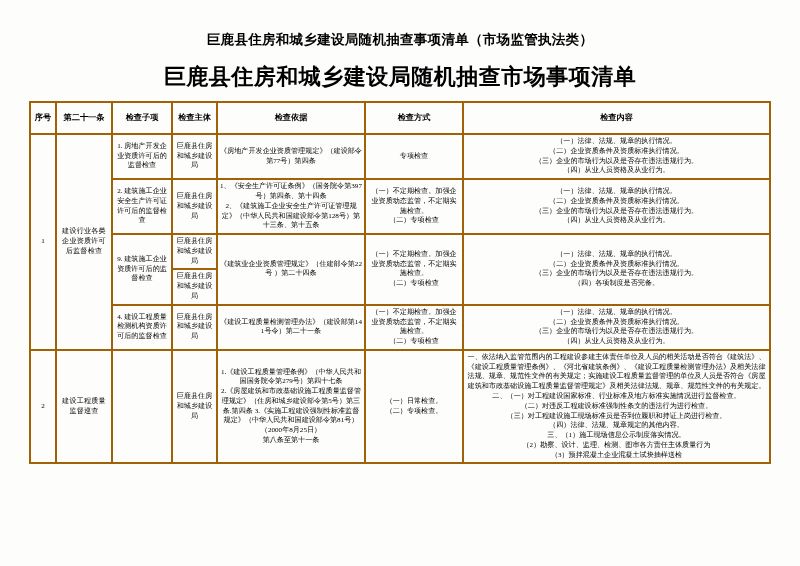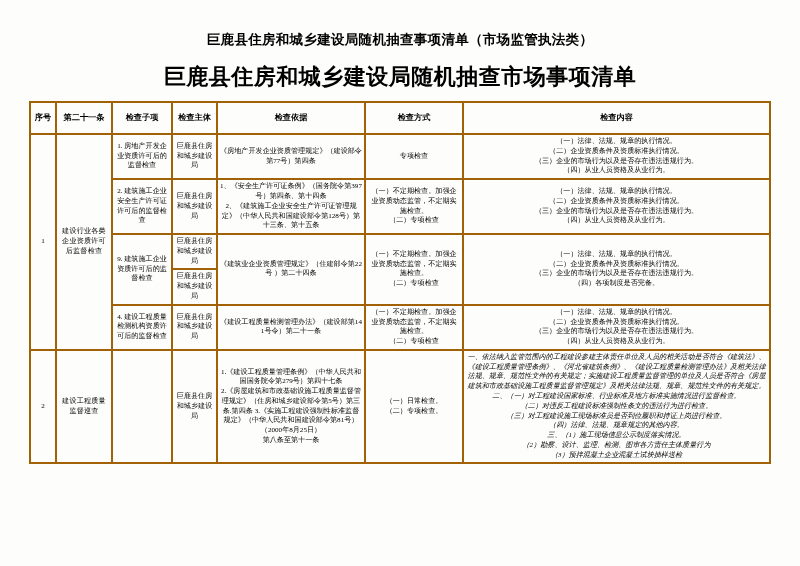--- a/index.html
+++ b/index.html
@@ -72,21 +72,21 @@
   .c-mode  { width: 98px; }
   .c-cont  { width: 307px; }
 
   td.seq-cell { font-size: 8px; }
   td.item-cell { font-size: 7.4px; letter-spacing: 0.2px; margin-top: 16px; }
   td.sub-cell { font-size: 7.4px; }
   td.subj-cell { font-size: 7.3px; margin-top: 12px; }
   td.basis-cell { font-size: 7.3px; text-align: center; }
   td.mode-cell { font-size: 7.3px; }
   td.content-cell { font-size: 7.3px; }
-  td.content-big { font-size: 7.25px; line-height: 1.42; text-align: center; padding: 3px 5px; font-style: italic; }
+  td.content-big { font-size: 7.25px; line-height: 1.42; text-align: center; padding: 3px 5px; }
 
   .footer {
     text-align: center;
     font-size: 8px;
     padding-top: 11px;
     letter-spacing: 0.5px;
     color: #222;
   }
 </style>
 </head>

